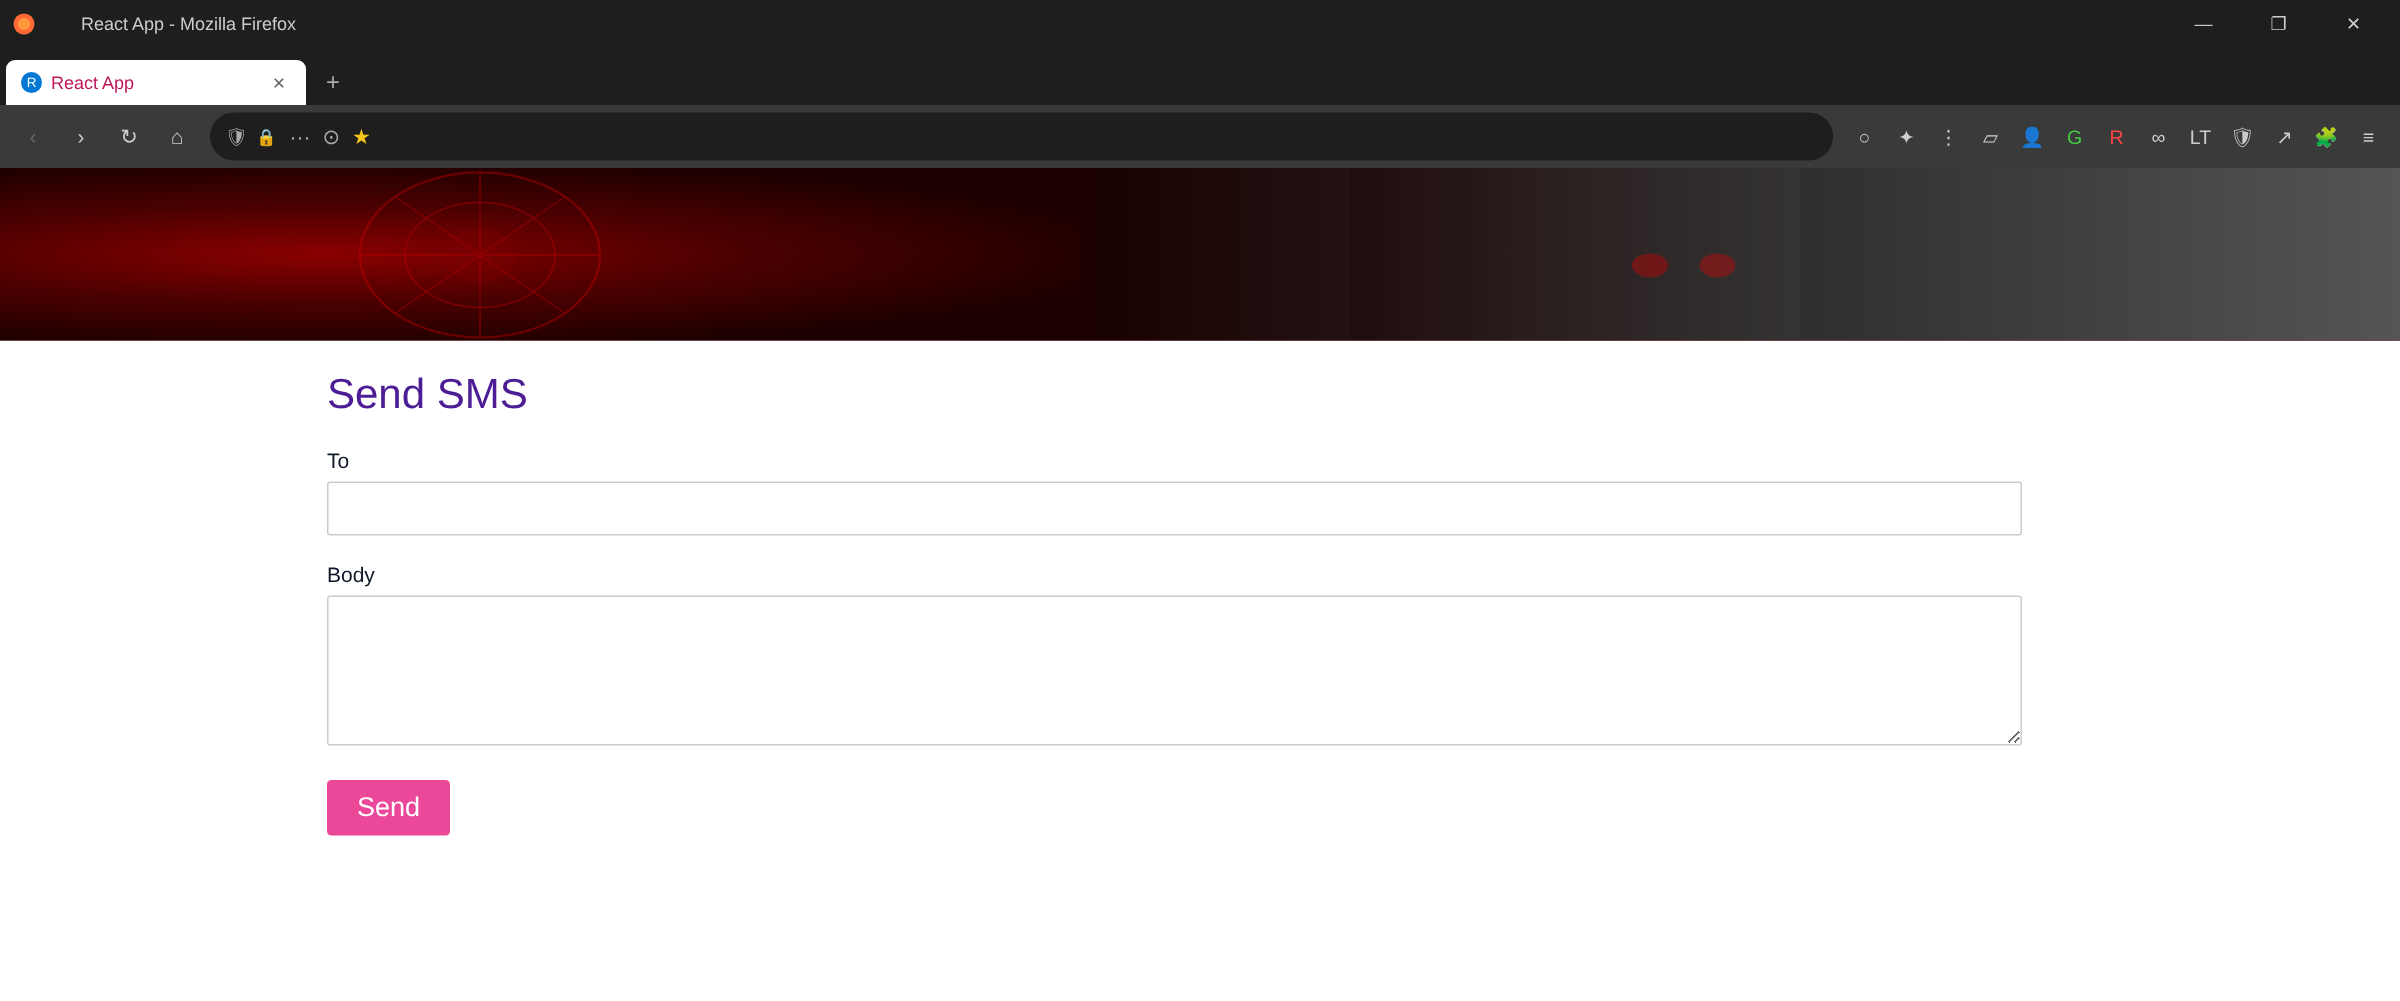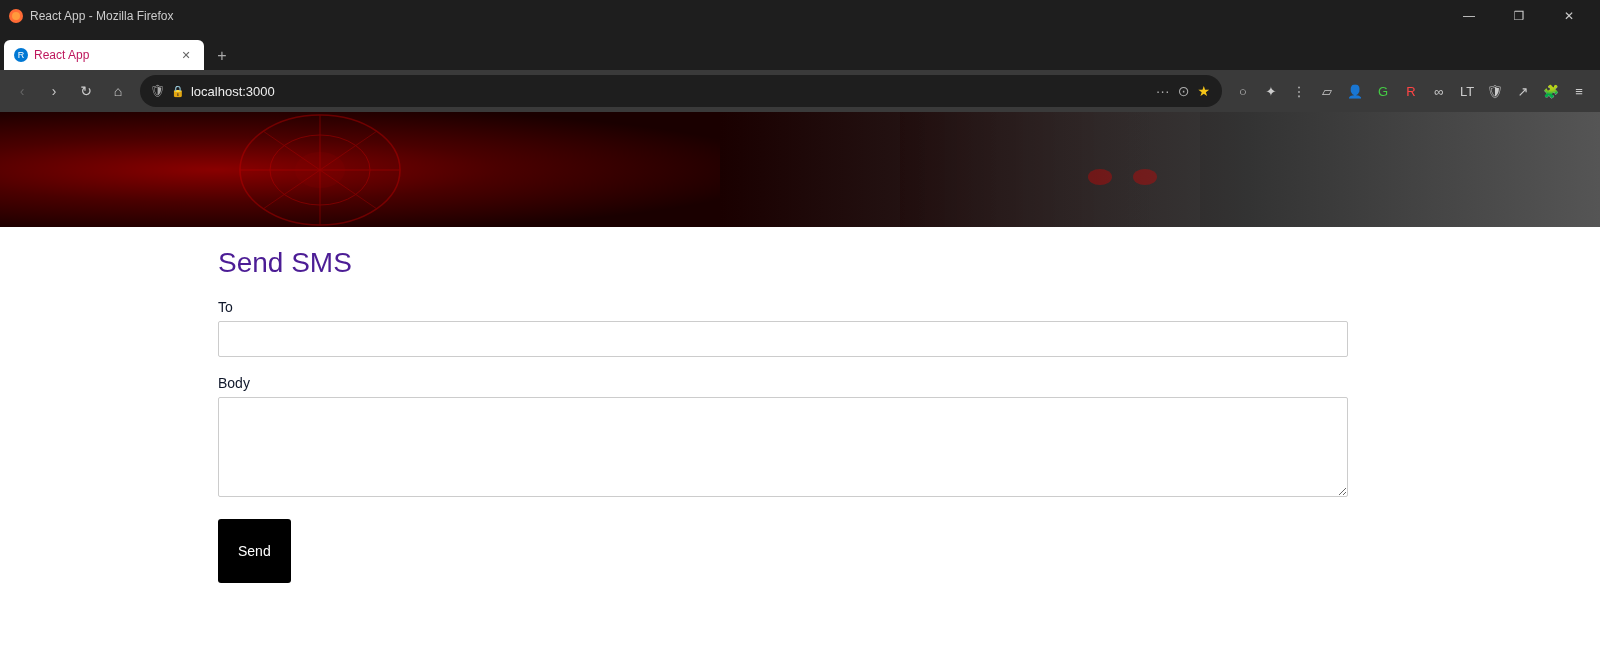--- a/index.html
+++ b/index.html
@@ -6,20 +6,21 @@
     body { font-family: Arial, sans-serif; background: #fff; overflow-x: hidden; }
 
     
     .os-titlebar {
       display: flex;
       align-items: center;
       background: #1e1e1e;
       height: 32px;
       padding: 0 8px;
       user-select: none;
+      gap: 24px;
     }
     .os-titlebar .favicon {
       width: 16px;
       height: 16px;
       margin-right: 6px;
       display: flex;
       align-items: center;
       justify-content: center;
     }
     .os-titlebar .title-text {
@@ -273,25 +274,25 @@
       height: 100px;
       padding: 4px 8px;
       border: 1px solid #ccc;
       border-radius: 2px;
       font-size: 14px;
       outline: none;
       resize: vertical;
     }
 
     .send-button {
-      background: #000000;
+      background: #ec4899;
       color: #fff;
       border: none;
-      padding: 24px 20px;
-      font-size: 14px;
+      padding: 8px 20px;
+      font-size: 18px;
       border-radius: 3px;
       cursor: pointer;
     }
   </style>
 </head>
 <body>
 
 <div class="os-titlebar">
   <div class="favicon">
     <svg width="16" height="16" viewBox="0 0 16 16">
@@ -328,21 +329,20 @@
     <div class="nav-btn">
       <span>↻</span>
     </div>
     <div class="nav-btn">
       <span>⌂</span>
     </div>
 
     <div class="address-bar-container">
       <span class="shield-icon">🛡</span>
       <span class="lock-icon">🔒</span>
-      <input class="address-bar" type="text" value="localhost:3000" style="">
       <div class="address-bar-actions">
         <span>···</span>
         <span>⊙</span>
         <span class="star">★</span>
       </div>
     </div>
 
     <div class="toolbar-right">
       <div class="tool-btn">
           <span>○</span>

